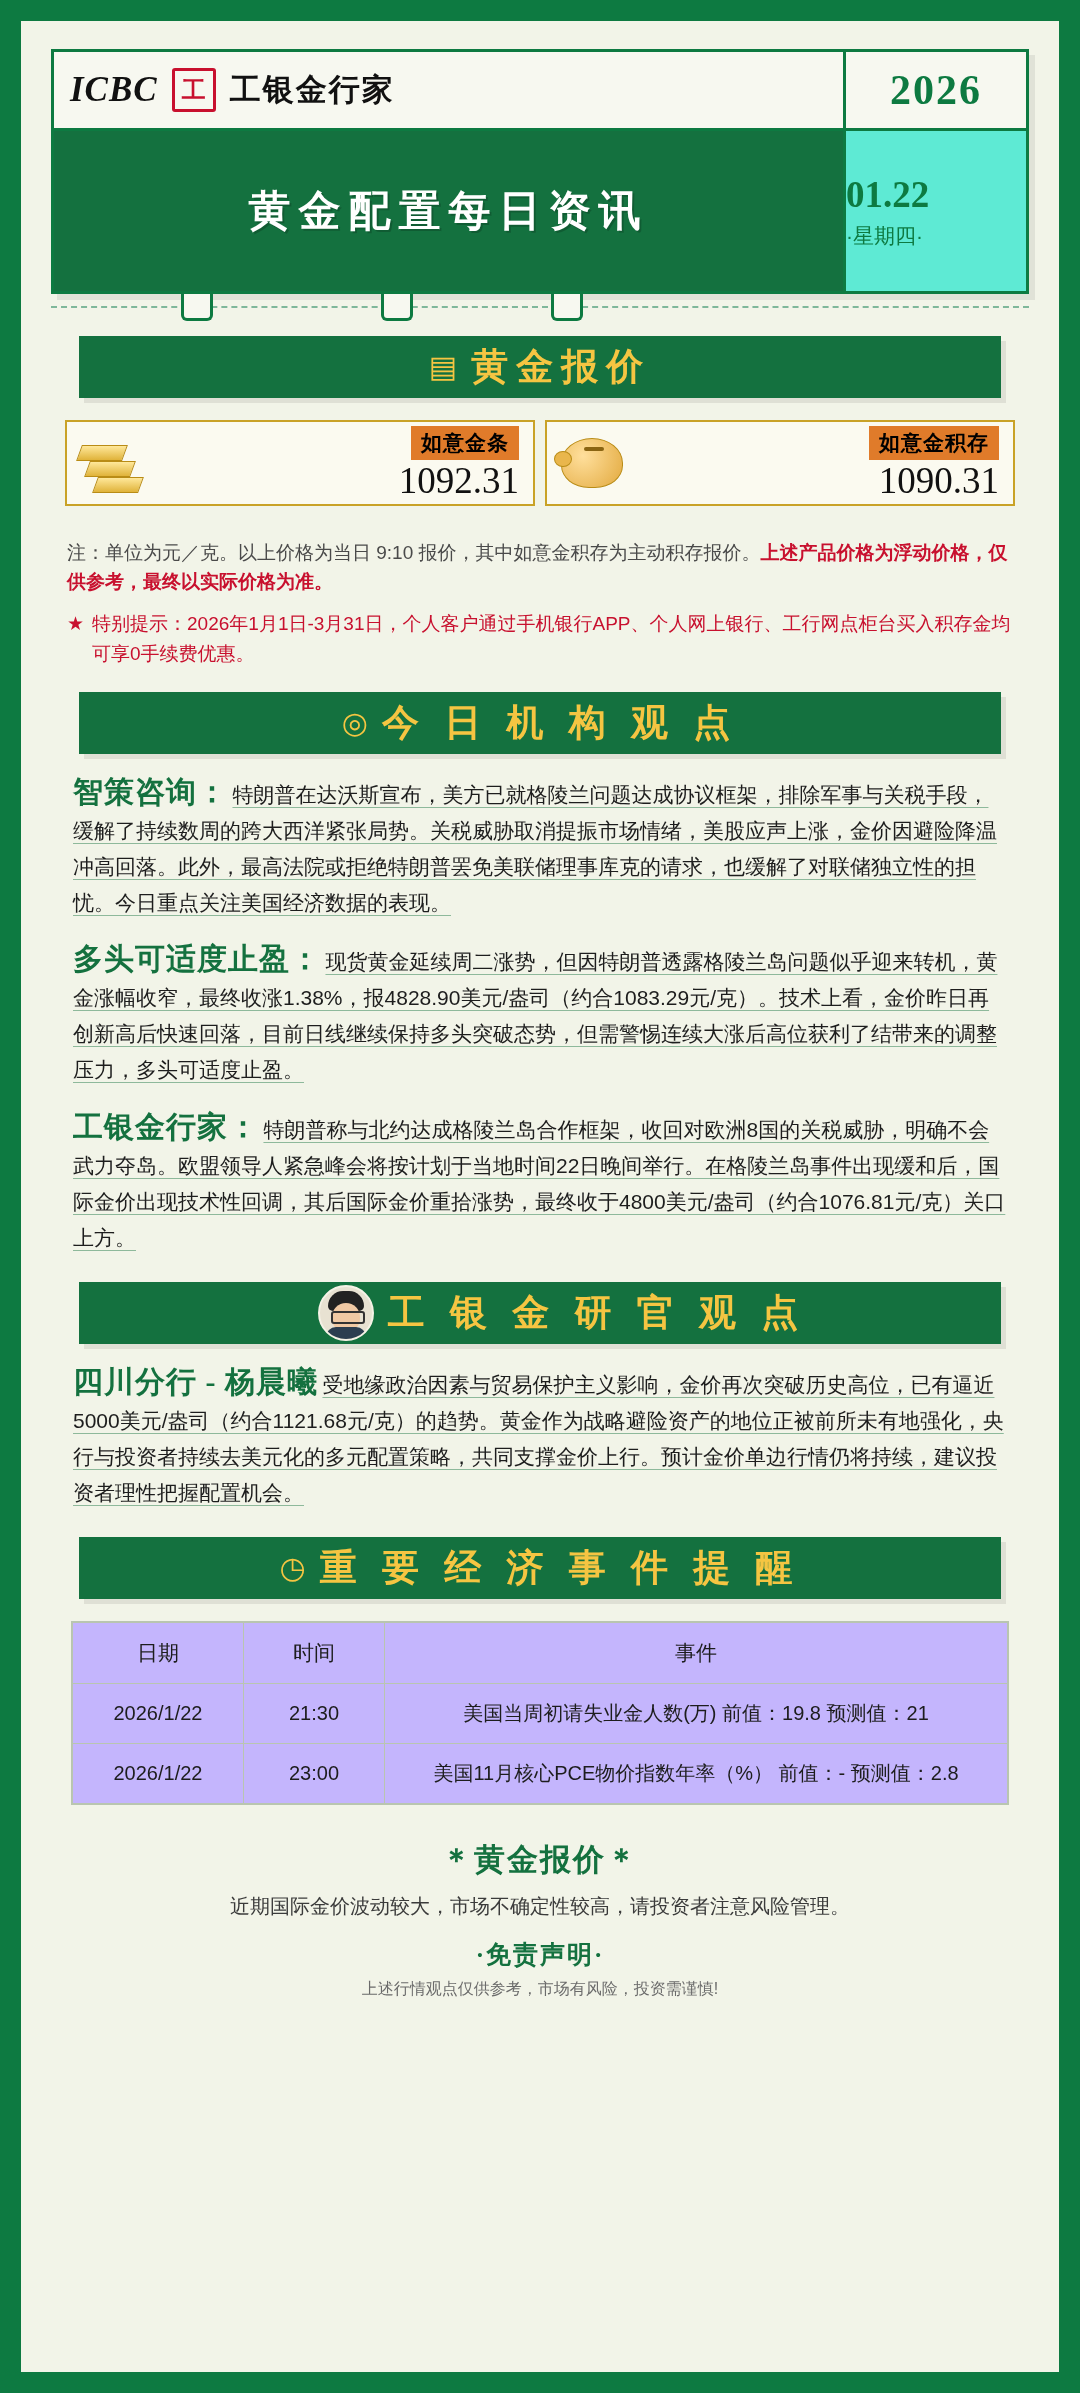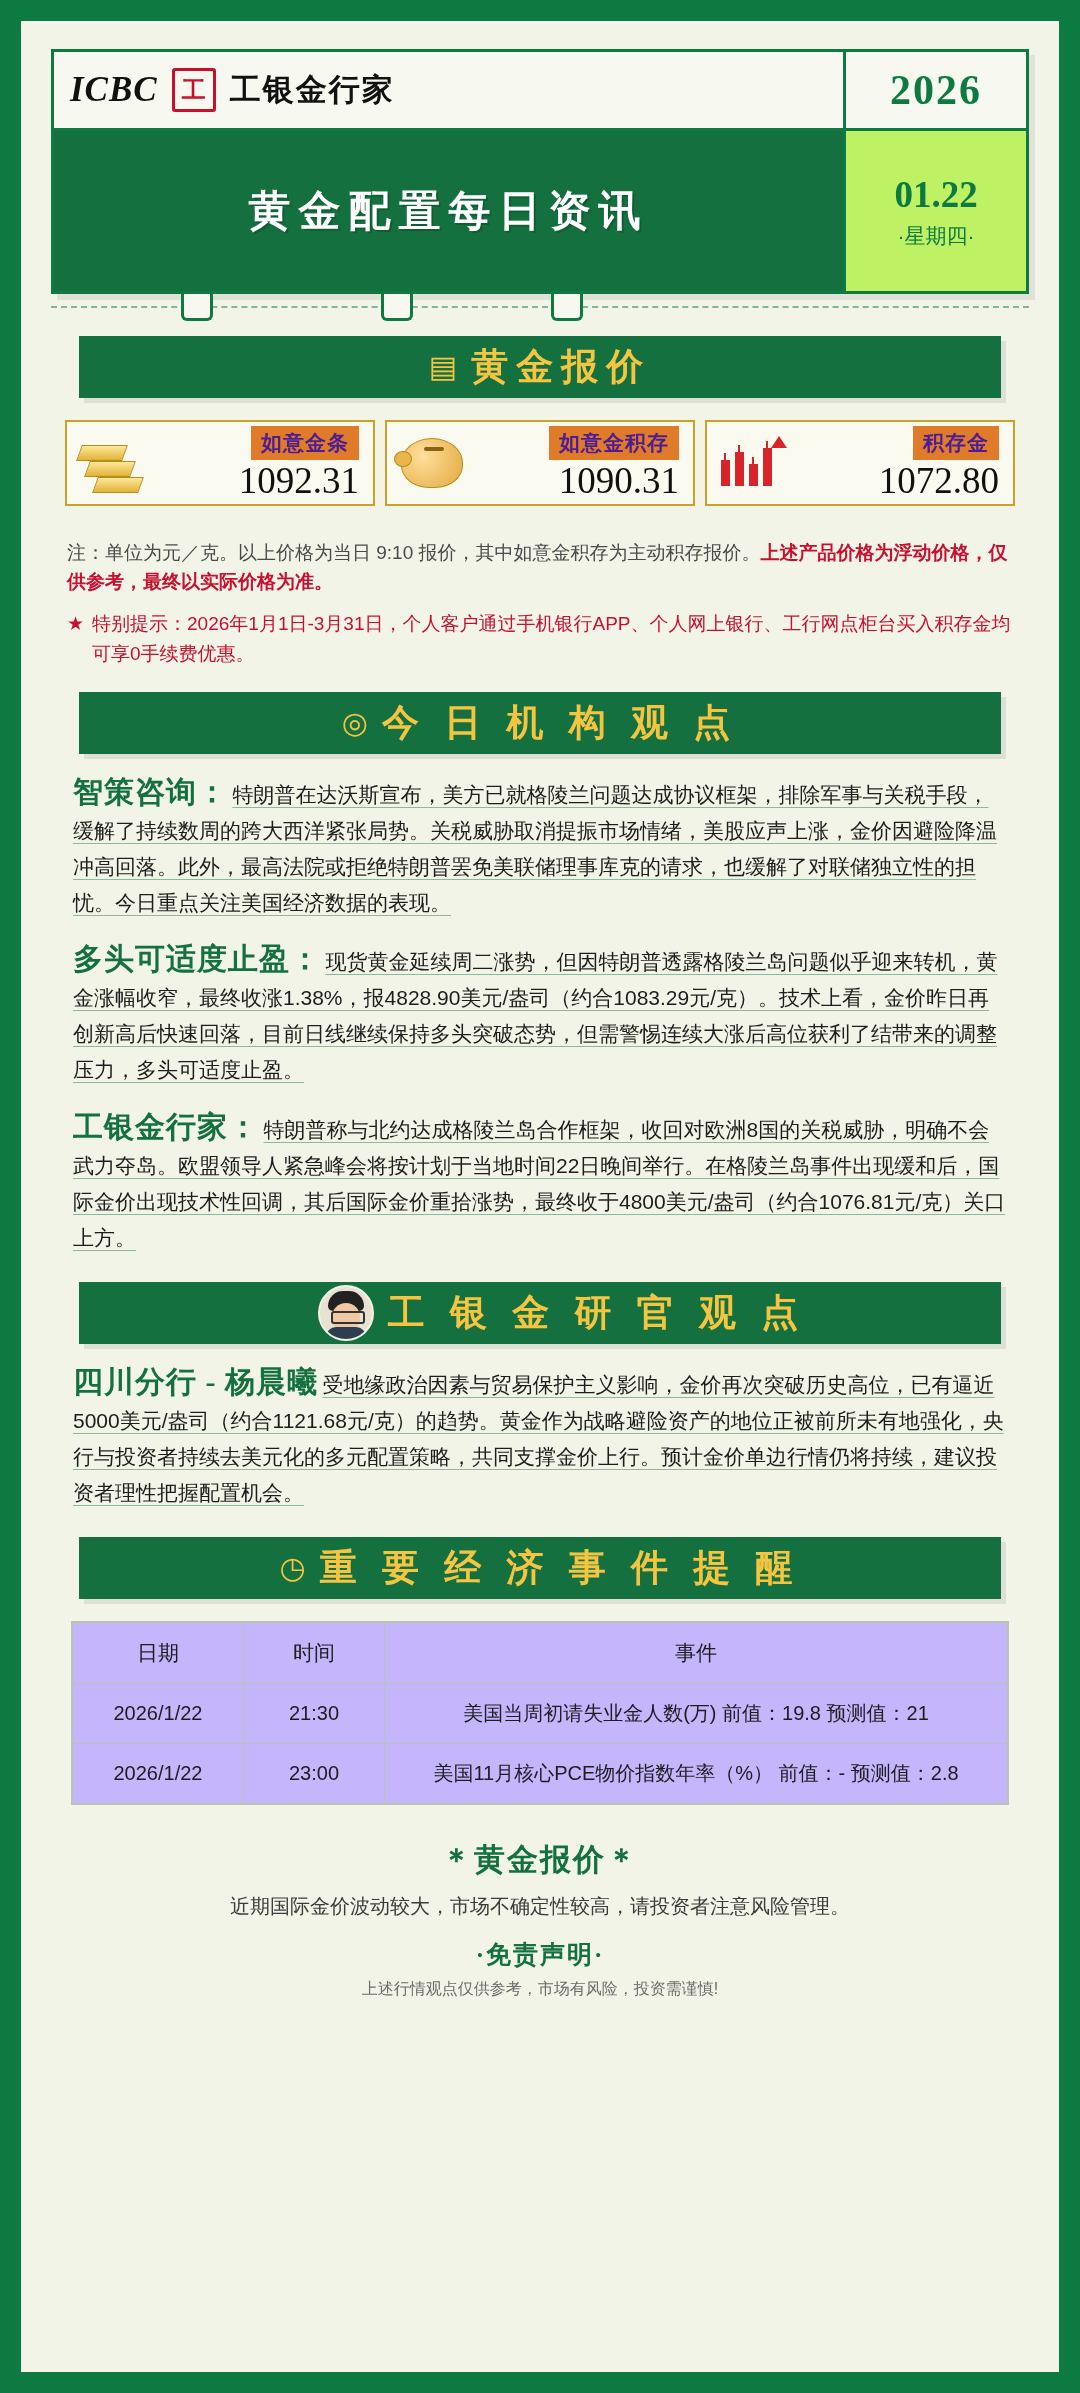--- a/index.html
+++ b/index.html
@@ -106,25 +106,24 @@
   .title-green span {
     color: #ffffff;
     font-family: "Liberation Serif", serif;
     font-weight: bold;
     font-size: 42px;
     letter-spacing: 8px;
     text-shadow: 2px 2px 0 rgba(0,0,0,0.18);
   }
   .date-box {
     width: 180px;
-    background: #bef264;
+    background: #5eead4;
     border-left: 3px solid #0d7a41;
     display: flex;
     flex-direction: column;
-    align-items: center;
     justify-content: center;
     gap: 6px;
   }
   .date-main {
     font-family: "Liberation Serif", serif;
     font-size: 37px;
     color: #0d7a41;
     font-weight: bold;
   }
   .date-week {
@@ -210,21 +209,21 @@
   .qright {
     flex: 1;
     display: flex;
     flex-direction: column;
     align-items: flex-end;
     justify-content: center;
     padding-right: 6px;
   }
   .qlabel {
     background: #e07b2a;
-    color: #4c1d95;
+    color: #000000;
     font-size: 21px;
     font-weight: bold;
     padding: 3px 10px;
     letter-spacing: 1px;
     margin-bottom: 2px;
   }
   .qvalue {
     font-family: "Liberation Serif", serif;
     font-size: 37px;
     color: #111;
@@ -452,43 +451,20 @@
       </div>
       <div class="qcard">
         <div class="qicon">
           <div class="piggy">
               <div class="slot"></div>
             </div>
         </div>
         <div class="qright">
           <div class="qlabel">如意金积存</div>
           <div class="qvalue">1090.31</div>
-        </div>
-      </div>
-      <div class="qcard">
-        <div class="qicon">
-          <div class="candles">
-            <div class="arrow-up"></div>
-            <div class="candle" style="left:6px;height:26px;">
-                <i></i>
-              </div>
-            <div class="candle" style="left:20px;height:34px;">
-                <i></i>
-              </div>
-            <div class="candle" style="left:34px;height:22px;">
-                <i></i>
-              </div>
-            <div class="candle" style="left:48px;height:38px;">
-                <i></i>
-              </div>
-          </div>
-        </div>
-        <div class="qright">
-          <div class="qlabel">积存金</div>
-          <div class="qvalue">1072.80</div>
         </div>
       </div>
     </div>
 
     <div class="note">
       <span>注：单位为元／克。以上价格为当日 9:10 报价，其中如意金积存为主动积存报价。</span><span class="hl">上述产品价格为浮动价格，仅供参考，最终以实际价格为准。</span>
     </div>
 
     <div class="tip">
       <span class="star">★</span>

